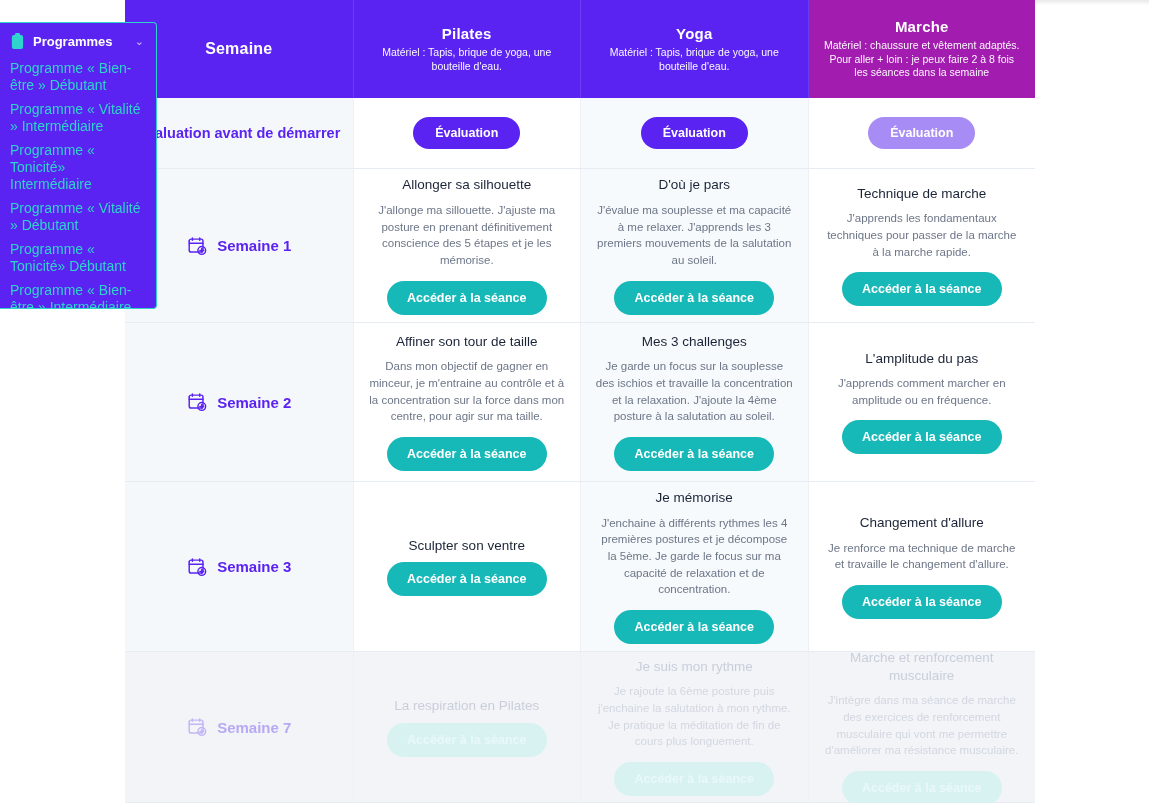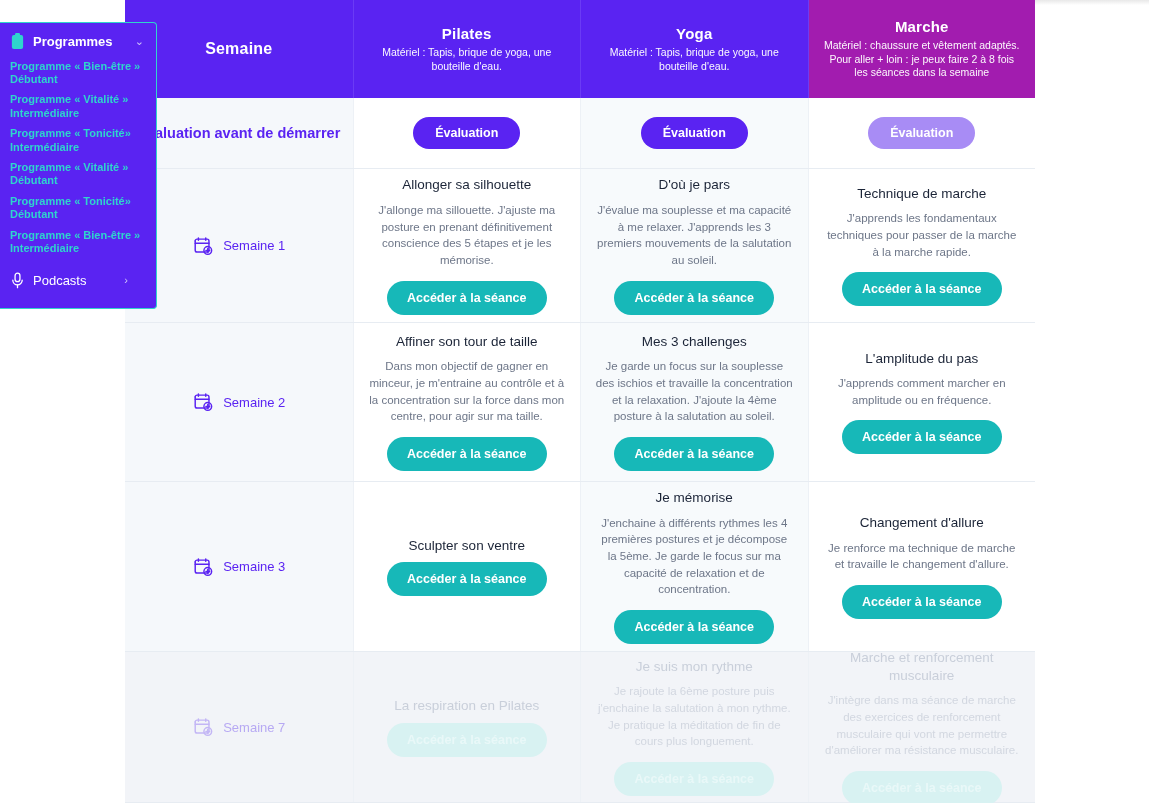--- a/index.html
+++ b/index.html
@@ -66,21 +66,21 @@
 
   
   .week-row { border-bottom: 1px solid #e7ecf2; }
   .week-row.r1 { height: 154px; }
   .week-row.r2 { height: 159px; }
   .week-row.r3 { height: 170px; }
   .week-row.r4 { height: 151px; }
 
   .week-tag { display: flex; align-items: center; gap: 9px; }
   .week-tag .wtxt {
-    color: #5a23f2; font-size: 13px; font-weight: normal;
+    color: #5a23f2; font-size: 15px; font-weight: bold;
   }
   .cal-ico { display: block; }
 
   .c-title {
     color: #1b2437; font-size: 13.5px; font-weight: normal;
     line-height: 1.3; margin-bottom: 8px;
   }
   .c-desc {
     color: #6d7688; font-size: 11.5px; line-height: 1.45;
     max-width: 198px; margin-bottom: 12px;
@@ -119,21 +119,21 @@
   }
   .fly-head {
     display: flex; align-items: center; gap: 8px;
     padding: 10px 12px 6px 10px;
   }
   .fly-head .ftxt {
     color: #ffffff; font-size: 13px; font-weight: bold; flex: 1;
   }
   .chev { color: #cfc3fb; font-size: 11px; line-height: 1; }
   .fly-item {
-    color: #2fd4cd; font-size: 11px; font-weight: bold;
+    color: #2fd4cd; font-size: 14px; font-weight: normal;
     line-height: 1.22; padding: 3.5px 12px 3.5px 10px;
     cursor: pointer;
   }
   .fly-foot {
     display: flex; align-items: center; gap: 8px;
     padding: 9px 28px 9px 10px; margin-top: 4px;
   }
   .fly-foot .ftxt { color: #ffffff; font-size: 13px; flex: 1; }
 
   .bottom-strip {

